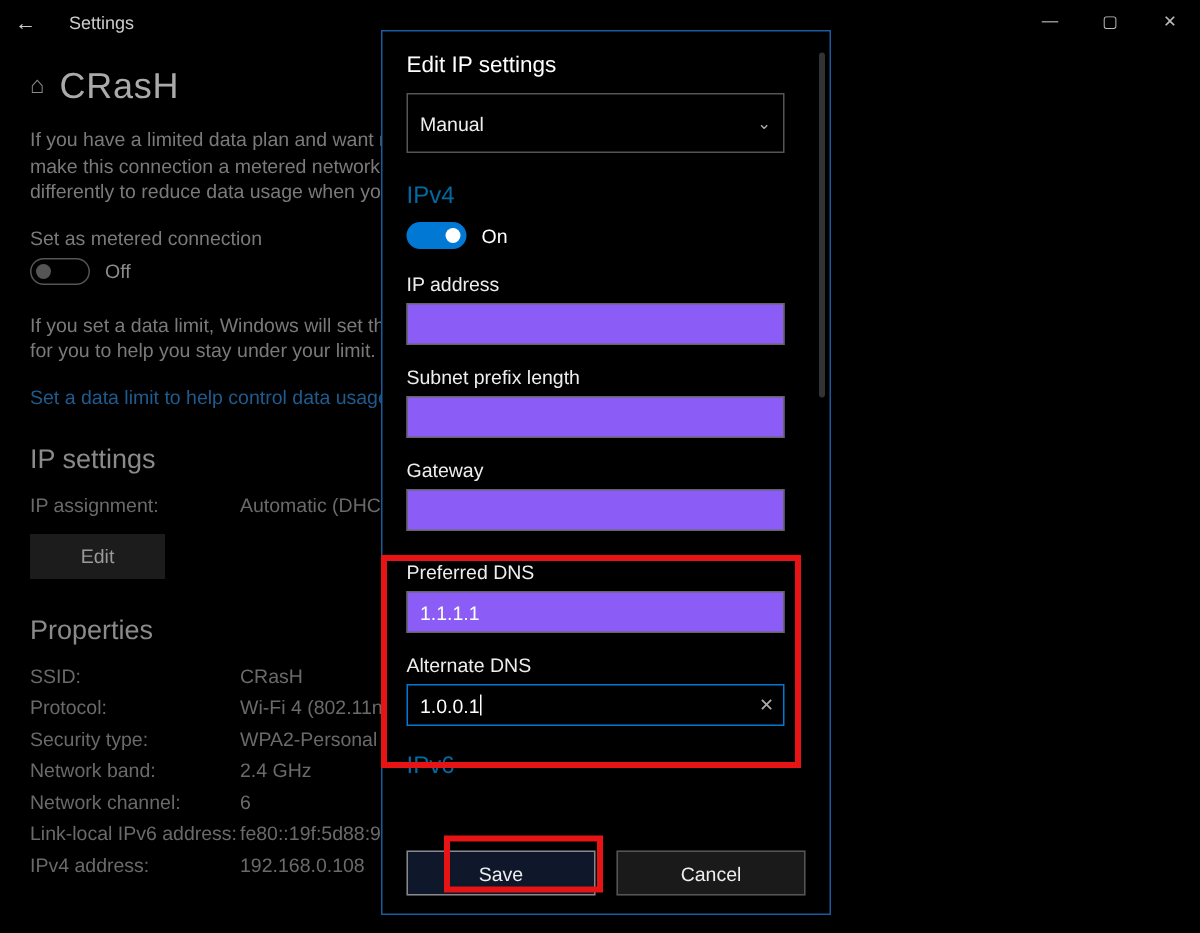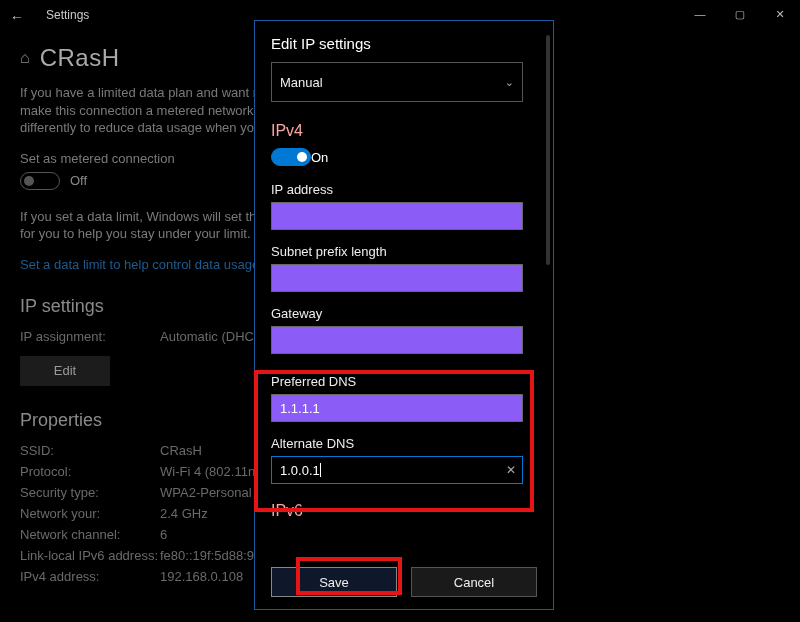--- a/index.html
+++ b/index.html
@@ -61,21 +61,21 @@
     padding: 14px 16px 10px 16px;
     color:#fff;
   }
   .dialog-title { font-size: 15px; margin-bottom: 10px; }
   .select {
     width: 252px; height: 40px; border:1px solid #555; background:#000;
     display:flex; align-items:center; justify-content:space-between;
     padding: 0 8px; font-size: 13px; color:#eee;
   }
   .chev { font-size: 11px; color:#aaa;}
-  .dlg-h { font-size: 16px; color:#fca5a5; margin: 20px 0 8px 0; font-weight: 400;}
+  .dlg-h { font-size: 16px; color:#0369a1; margin: 20px 0 8px 0; font-weight: 400;}
   .fld-label { font-size: 13px; color:#eee; margin-bottom: 5px; }
   .fld {
     width: 252px; height: 28px; border:1px solid #666; background:#8b5cf6;
     color:#fff; padding:0 8px; font-size:13px; margin-bottom: 14px;
     display:flex; align-items:center;
   }
   .fld.focus { border:1px solid #0078d4; background:#000; position:relative;}
   .fld .clear { position:absolute; right:6px; color:#aaa; font-size:12px;}
   .caret { display:inline-block; width:1px; height:14px; background:#fff; vertical-align:middle;}
   .highlight-box {
@@ -83,21 +83,21 @@
   }
   .hl1 { left: 254px; top: 370px; width: 280px; height: 142px; }
   .hl2 { left: 296px; top: 557px; width: 106px; height: 38px; }
   .btnrow { position:absolute; left:16px; bottom:12px; right:16px; display:flex; gap:14px;}
   .dlg-btn {
     flex:1; height:30px; border:1px solid #555; background:#1a1a1a;
     color:#eee; font-size:13px; display:flex; align-items:center; justify-content:center;
   }
   .dlg-btn.primary { background:#0f172a; border-color:#888;}
   .scrollbar { position:absolute; right:3px; top:14px; width:4px; height:230px; background:#333; border-radius:2px;}
-  .ipv4-toggle-row{ display:flex; align-items:center; margin-bottom:16px;}
+  .ipv4-toggle-row{ display:flex; align-items:center; gap:10px; margin-bottom:16px;}
 </style>
 </head>
 <body>
 
 <div class="titlebar">
   <span class="back">←</span>
   <span class="title">Settings</span>
 </div>
 <div class="winbtns">
   <div class="winbtn">—</div>
@@ -133,21 +133,21 @@
     </div>
   <div class="kv">
       <span class="k">Protocol:</span>
       <span>Wi-Fi 4 (802.11n)</span>
     </div>
   <div class="kv">
       <span class="k">Security type:</span>
       <span>WPA2-Personal</span>
     </div>
   <div class="kv">
-      <span class="k">Network your:</span>
+      <span class="k">Network band:</span>
       <span>2.4 GHz</span>
     </div>
   <div class="kv">
       <span class="k">Network channel:</span>
       <span>6</span>
     </div>
   <div class="kv">
       <span class="k">Link-local IPv6 address:</span>
       <span>fe80::19f:5d88:9c</span>
     </div>

